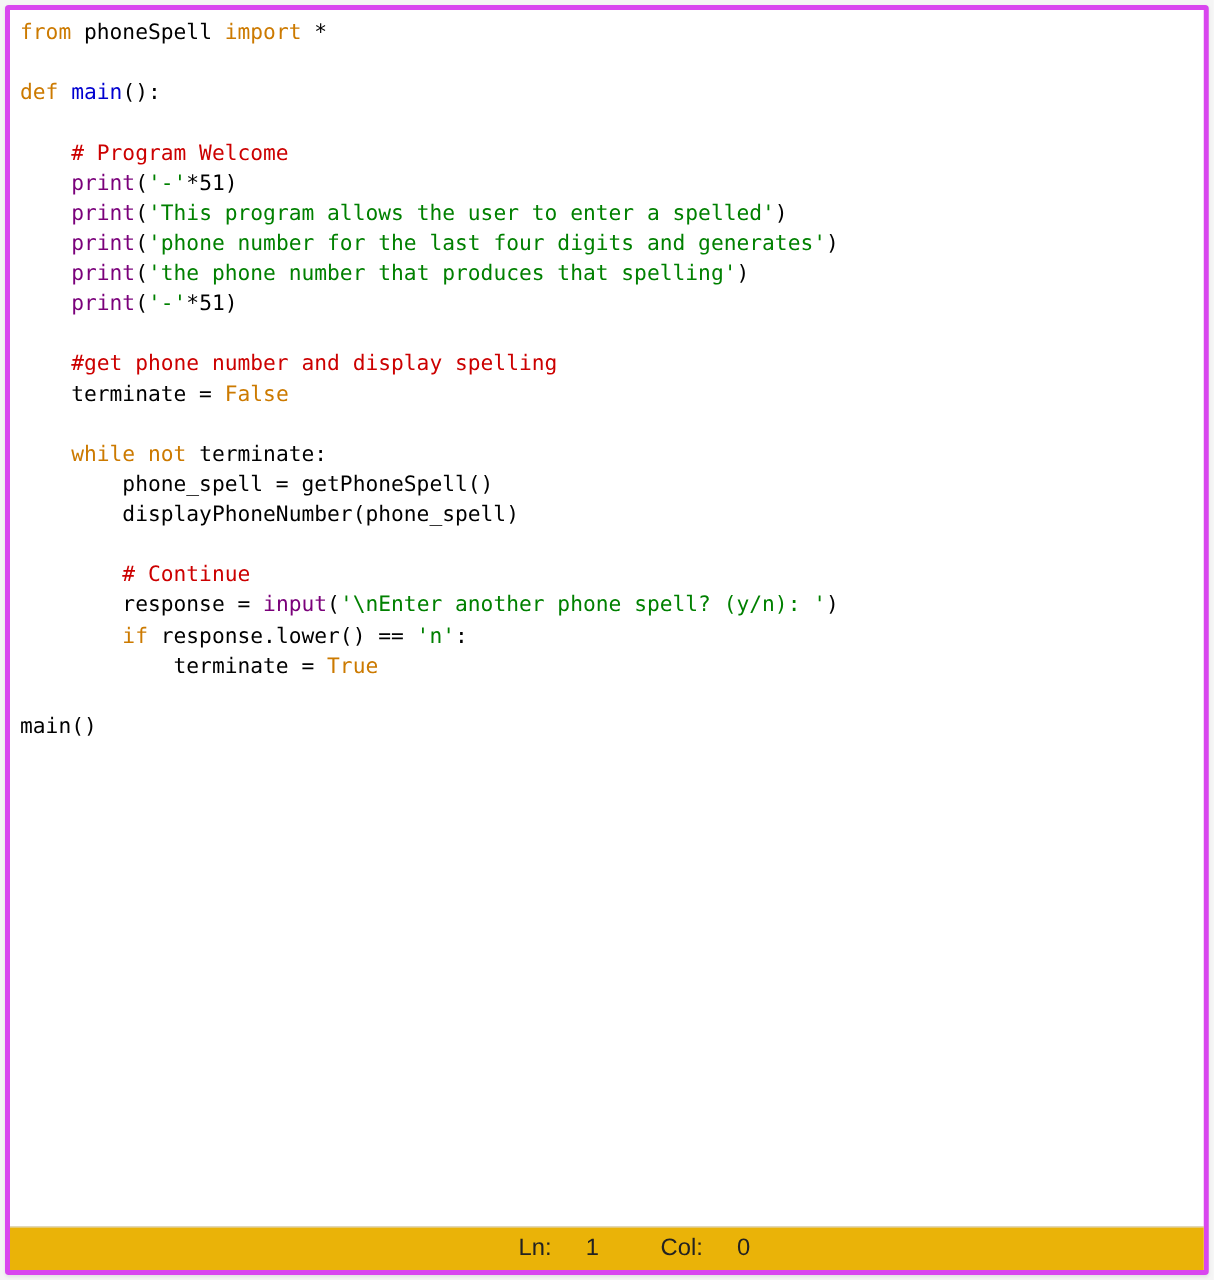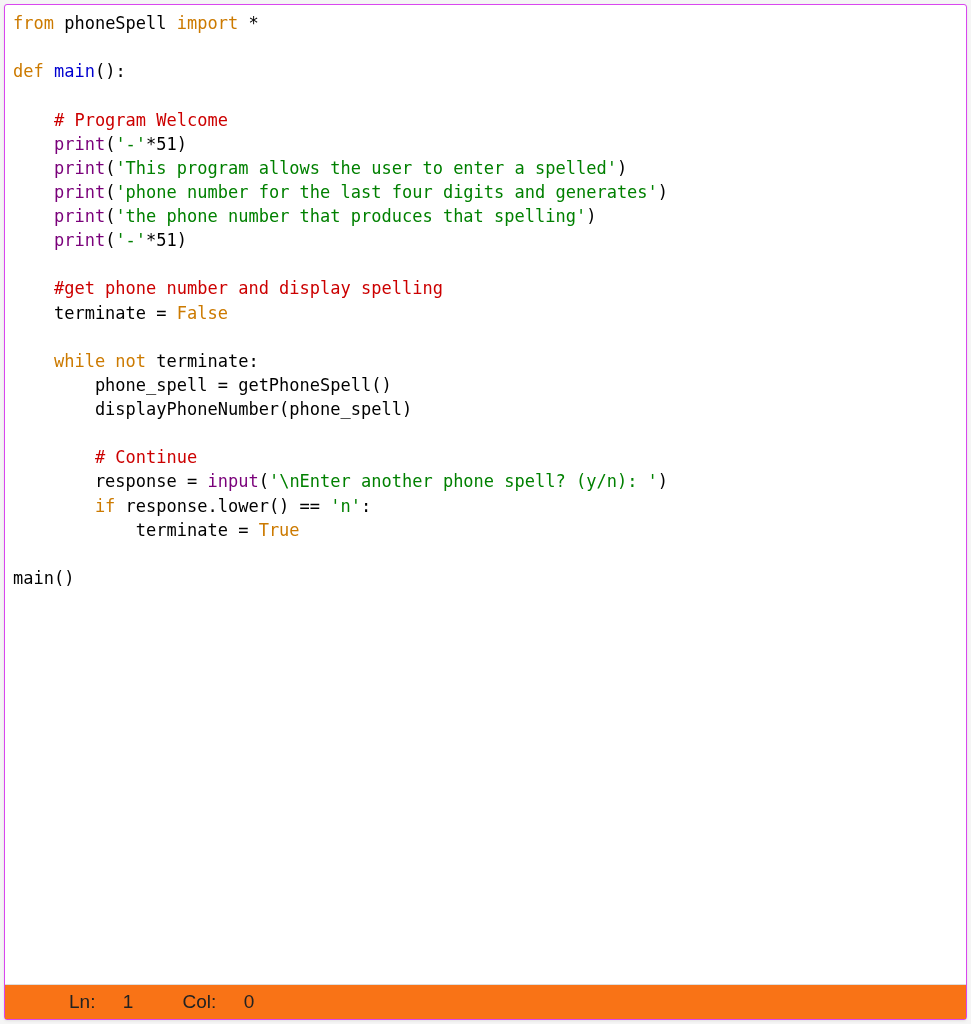--- a/index.html
+++ b/index.html
@@ -11,42 +11,42 @@
     font-family: "Menlo", "Monaco", "Consolas", monospace;
     font-size: 17px;
     background: #f5f5f5;
     padding: 4px;
     width: 971px;
     height: 1024px;
     overflow: hidden;
   }
   .editor-container {
     background: #ffffff;
-    border: 1px solid #d946ef;
+    border: 4px solid #d946ef;
     border-radius: 3px;
     height: 100%;
     display: flex;
     flex-direction: column;
     box-shadow: 0 1px 3px rgba(0,0,0,0.08);
   }
   .code-area {
     flex: 1;
     padding: 6px 8px 0 8px;
     white-space: pre;
     line-height: 1.42;
     overflow: hidden;
   }
   .status-bar {
     border-top: 1px solid #ddd;
     padding: 6px 20px;
-    text-align: left;
+    text-align: center;
     font-size: 19px;
     color: #222;
     font-family: "Helvetica Neue", Arial, sans-serif;
-    background: #f97316;
+    background: #eab308;
   }
   .status-bar span {
     margin-left: 22px;
   }
   .kw-orange { color: #cc7a00; }
   .kw-blue { color: #0000d0; }
   .kw-purple { color: #7a007a; }
   .kw-green { color: #008000; }
   .kw-red { color: #cc0000; }
   .kw-black { color: #000; }

